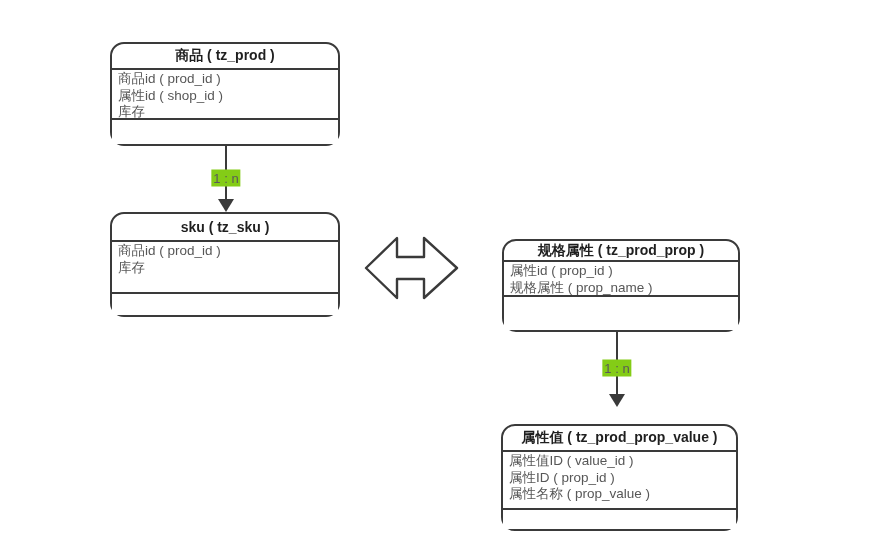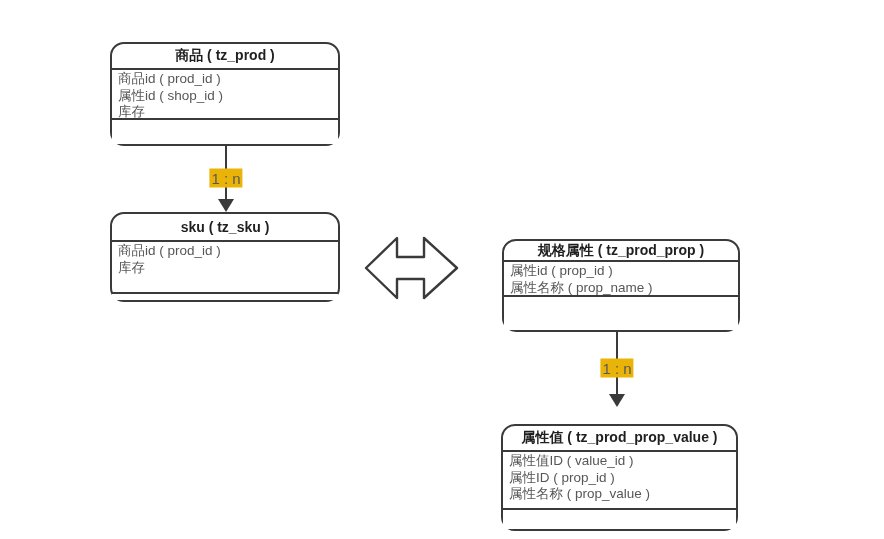--- a/index.html
+++ b/index.html
@@ -72,23 +72,23 @@
     height: 0;
     border-left: 8px solid transparent;
     border-right: 8px solid transparent;
     border-top: 13px solid #3a3a3a;
   }
   .connector-label {
     position: absolute;
     top: 48%;
     left: 50%;
     transform: translate(-50%, -50%);
-    background: #eab308;
+    background: #84cc16;
     padding: 1px 2px;
-    font-size: 15px;
+    font-size: 13px;
     color: #595959;
     white-space: nowrap;
   }
   
   .hub-arrow {
     position: absolute;
     left: 364px;
     top: 236px;
   }
 </style>
@@ -106,38 +106,38 @@
     </div>
     <div class="entity-footer"></div>
   </div>
 
   <div class="connector" style="left:217px;top:146px;height:66px">
     <div class="connector-line"></div>
     <div class="connector-arrowhead"></div>
     <div class="connector-label">1 : n</div>
   </div>
 
-  <div class="entity" style="left:110px;top:212px;width:230px;height:90px">
+  <div class="entity" style="left:110px;top:212px;width:230px;height:105px">
     <div class="entity-title" style="height:28px">sku ( tz_sku )</div>
     <div class="entity-fields" style="height:52px">
       <div>商品id ( prod_id )</div>
       <div>库存</div>
     </div>
     <div class="entity-footer"></div>
   </div>
 
   <svg class="hub-arrow" width="95" height="65" viewBox="0 0 95 65">
     <polygon points="2,32 33,2 33,21 60,21 60,2 93,32 60,62 60,43 33,43 33,62" fill="#ffffff" stroke="#3a3a3a" stroke-width="2.4" stroke-linejoin="round"></polygon>
   </svg>
 
   <div class="entity" style="left:502px;top:239px;width:238px;height:93px">
     <div class="entity-title" style="height:21px">规格属性 ( tz_prod_prop )</div>
     <div class="entity-fields" style="height:35px">
       <div>属性id ( prop_id )</div>
-      <div>属性名称 ( prop_name )</div>
+      <div>规格属性 ( prop_name )</div>
     </div>
     <div class="entity-footer"></div>
   </div>
 
   <div class="connector" style="left:608px;top:332px;height:75px">
     <div class="connector-line"></div>
     <div class="connector-arrowhead"></div>
     <div class="connector-label">1 : n</div>
   </div>
 

